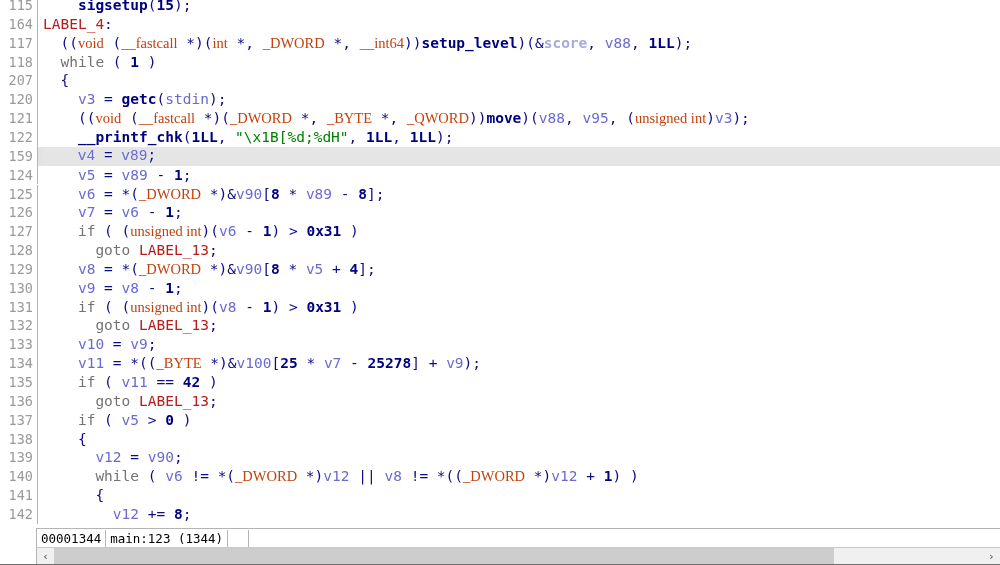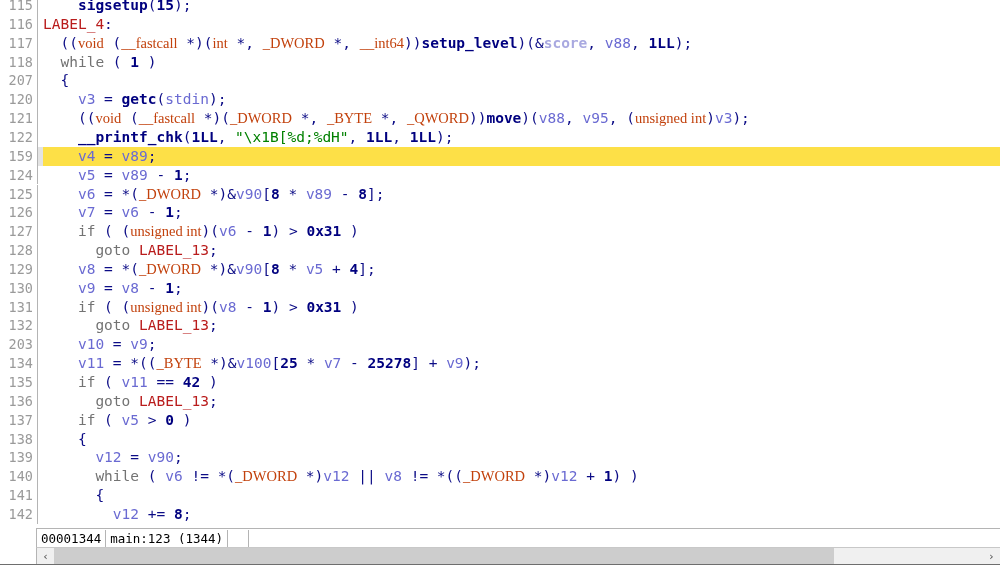--- a/index.html
+++ b/index.html
@@ -35,21 +35,21 @@
   }
 
   .code-line {
     position: relative;
     height: 18.85px;
     line-height: 18.85px;
     white-space: pre;
     font-family: "DejaVu Sans Mono", "Liberation Mono", monospace;
     font-size: 14.5px;
   }
-  .code-line.hl .line-body { background: #fde047; }
+  .code-line.hl .line-body { background: #e5e5e5; font-family: Liberation Mono, monospace; }
   .code-line.hl .gutter-pad { background: #e3e3e3; }
 
   .gutter {
     position: absolute;
     left: 0;
     top: 0;
     width: 33px;
     text-align: right;
     color: #9a9a9a;
     font-size: 13.5px;
@@ -176,38 +176,38 @@
     background: #6e6e6e;
   }
 </style>
 </head>
 <body>
 
 <div id="app">
 
   <div id="code-area">
       <div class="code-line" style="top: -4px; position: absolute; left: 0px; right: 0px;"><div class="gutter-pad"></div><div class="line-body"><span class="t-plain">    </span><span class="t-fn">sigsetup</span><span class="t-plain">(</span><span class="t-num">15</span><span class="t-plain">);</span></div><div class="gutter-sep"></div><div class="gutter">115</div></div>
-      <div class="code-line" style="top: 14.85px; position: absolute; left: 0px; right: 0px;"><div class="gutter-pad"></div><div class="line-body"><span class="t-label">LABEL_4</span><span class="t-plain">:</span></div><div class="gutter-sep"></div><div class="gutter">116</div></div>
+      <div class="code-line" style="top: 14.85px; position: absolute; left: 0px; right: 0px;"><div class="gutter-pad"></div><div class="line-body"><span class="t-label">LABEL_4</span><span class="t-plain">:</span></div><div class="gutter-sep"></div><div class="gutter">164</div></div>
       <div class="code-line" style="top: 33.7px; position: absolute; left: 0px; right: 0px;"><div class="gutter-pad"></div><div class="line-body"><span class="t-plain">  ((</span><span class="t-type">void</span><span class="t-plain"> (</span><span class="t-type">__fastcall</span><span class="t-plain"> *)(</span><span class="t-type">int</span><span class="t-plain"> *, </span><span class="t-type">_DWORD</span><span class="t-plain"> *, </span><span class="t-type">__int64</span><span class="t-plain">))</span><span class="t-fn">setup_level</span><span class="t-plain">)(&amp;</span><span class="t-gvar">score</span><span class="t-plain">, </span><span class="t-var">v88</span><span class="t-plain">, </span><span class="t-num">1LL</span><span class="t-plain">);</span></div><div class="gutter-sep"></div><div class="gutter">117</div></div>
       <div class="code-line" style="top: 52.55px; position: absolute; left: 0px; right: 0px;"><div class="gutter-pad"></div><div class="line-body"><span class="t-plain">  </span><span class="t-kw">while</span><span class="t-plain"> ( </span><span class="t-num">1</span><span class="t-plain"> )</span></div><div class="gutter-sep"></div><div class="gutter">118</div></div>
       <div class="code-line" style="top: 71.4px; position: absolute; left: 0px; right: 0px;"><div class="gutter-pad"></div><div class="line-body"><span class="t-plain">  {</span></div><div class="gutter-sep"></div><div class="gutter">207</div></div>
       <div class="code-line" style="top: 90.25px; position: absolute; left: 0px; right: 0px;"><div class="gutter-pad"></div><div class="line-body"><span class="t-plain">    </span><span class="t-var">v3</span><span class="t-plain"> = </span><span class="t-fn">getc</span><span class="t-plain">(</span><span class="t-var">stdin</span><span class="t-plain">);</span></div><div class="gutter-sep"></div><div class="gutter">120</div></div>
       <div class="code-line" style="top: 109.1px; position: absolute; left: 0px; right: 0px;"><div class="gutter-pad"></div><div class="line-body"><span class="t-plain">    ((</span><span class="t-type">void</span><span class="t-plain"> (</span><span class="t-type">__fastcall</span><span class="t-plain"> *)(</span><span class="t-type">_DWORD</span><span class="t-plain"> *, </span><span class="t-type">_BYTE</span><span class="t-plain"> *, </span><span class="t-type">_QWORD</span><span class="t-plain">))</span><span class="t-fn">move</span><span class="t-plain">)(</span><span class="t-var">v88</span><span class="t-plain">, </span><span class="t-var">v95</span><span class="t-plain">, (</span><span class="t-type">unsigned int</span><span class="t-plain">)</span><span class="t-var">v3</span><span class="t-plain">);</span></div><div class="gutter-sep"></div><div class="gutter">121</div></div>
       <div class="code-line" style="top: 127.95px; position: absolute; left: 0px; right: 0px;"><div class="gutter-pad"></div><div class="line-body"><span class="t-plain">    </span><span class="t-fn">__printf_chk</span><span class="t-plain">(</span><span class="t-num">1LL</span><span class="t-plain">, </span><span class="t-str">"\x1B[%d;%dH"</span><span class="t-plain">, </span><span class="t-num">1LL</span><span class="t-plain">, </span><span class="t-num">1LL</span><span class="t-plain">);</span></div><div class="gutter-sep"></div><div class="gutter">122</div></div>
       <div class="code-line hl" style="top: 146.8px; position: absolute; left: 0px; right: 0px;"><div class="gutter-pad"></div><div class="line-body"><span class="t-plain">    </span><span class="t-var">v4</span><span class="t-plain"> = </span><span class="t-var">v89</span><span class="t-plain">;</span></div><div class="gutter-sep"></div><div class="gutter">159</div></div>
       <div class="code-line" style="top: 165.65px; position: absolute; left: 0px; right: 0px;"><div class="gutter-pad"></div><div class="line-body"><span class="t-plain">    </span><span class="t-var">v5</span><span class="t-plain"> = </span><span class="t-var">v89</span><span class="t-plain"> - </span><span class="t-num">1</span><span class="t-plain">;</span></div><div class="gutter-sep"></div><div class="gutter">124</div></div>
       <div class="code-line" style="top: 184.5px; position: absolute; left: 0px; right: 0px;"><div class="gutter-pad"></div><div class="line-body"><span class="t-plain">    </span><span class="t-var">v6</span><span class="t-plain"> = *(</span><span class="t-type">_DWORD</span><span class="t-plain"> *)&amp;</span><span class="t-var">v90</span><span class="t-plain">[</span><span class="t-num">8</span><span class="t-plain"> * </span><span class="t-var">v89</span><span class="t-plain"> - </span><span class="t-num">8</span><span class="t-plain">];</span></div><div class="gutter-sep"></div><div class="gutter">125</div></div>
       <div class="code-line" style="top: 203.35px; position: absolute; left: 0px; right: 0px;"><div class="gutter-pad"></div><div class="line-body"><span class="t-plain">    </span><span class="t-var">v7</span><span class="t-plain"> = </span><span class="t-var">v6</span><span class="t-plain"> - </span><span class="t-num">1</span><span class="t-plain">;</span></div><div class="gutter-sep"></div><div class="gutter">126</div></div>
       <div class="code-line" style="top: 222.2px; position: absolute; left: 0px; right: 0px;"><div class="gutter-pad"></div><div class="line-body"><span class="t-plain">    </span><span class="t-kw">if</span><span class="t-plain"> ( (</span><span class="t-type">unsigned int</span><span class="t-plain">)(</span><span class="t-var">v6</span><span class="t-plain"> - </span><span class="t-num">1</span><span class="t-plain">) &gt; </span><span class="t-num">0x31</span><span class="t-plain"> )</span></div><div class="gutter-sep"></div><div class="gutter">127</div></div>
       <div class="code-line" style="top: 241.05px; position: absolute; left: 0px; right: 0px;"><div class="gutter-pad"></div><div class="line-body"><span class="t-plain">      </span><span class="t-kw">goto</span><span class="t-plain"> </span><span class="t-label">LABEL_13</span><span class="t-plain">;</span></div><div class="gutter-sep"></div><div class="gutter">128</div></div>
       <div class="code-line" style="top: 259.9px; position: absolute; left: 0px; right: 0px;"><div class="gutter-pad"></div><div class="line-body"><span class="t-plain">    </span><span class="t-var">v8</span><span class="t-plain"> = *(</span><span class="t-type">_DWORD</span><span class="t-plain"> *)&amp;</span><span class="t-var">v90</span><span class="t-plain">[</span><span class="t-num">8</span><span class="t-plain"> * </span><span class="t-var">v5</span><span class="t-plain"> + </span><span class="t-num">4</span><span class="t-plain">];</span></div><div class="gutter-sep"></div><div class="gutter">129</div></div>
       <div class="code-line" style="top: 278.75px; position: absolute; left: 0px; right: 0px;"><div class="gutter-pad"></div><div class="line-body"><span class="t-plain">    </span><span class="t-var">v9</span><span class="t-plain"> = </span><span class="t-var">v8</span><span class="t-plain"> - </span><span class="t-num">1</span><span class="t-plain">;</span></div><div class="gutter-sep"></div><div class="gutter">130</div></div>
       <div class="code-line" style="top: 297.6px; position: absolute; left: 0px; right: 0px;"><div class="gutter-pad"></div><div class="line-body"><span class="t-plain">    </span><span class="t-kw">if</span><span class="t-plain"> ( (</span><span class="t-type">unsigned int</span><span class="t-plain">)(</span><span class="t-var">v8</span><span class="t-plain"> - </span><span class="t-num">1</span><span class="t-plain">) &gt; </span><span class="t-num">0x31</span><span class="t-plain"> )</span></div><div class="gutter-sep"></div><div class="gutter">131</div></div>
       <div class="code-line" style="top: 316.45px; position: absolute; left: 0px; right: 0px;"><div class="gutter-pad"></div><div class="line-body"><span class="t-plain">      </span><span class="t-kw">goto</span><span class="t-plain"> </span><span class="t-label">LABEL_13</span><span class="t-plain">;</span></div><div class="gutter-sep"></div><div class="gutter">132</div></div>
-      <div class="code-line" style="top: 335.3px; position: absolute; left: 0px; right: 0px;"><div class="gutter-pad"></div><div class="line-body"><span class="t-plain">    </span><span class="t-var">v10</span><span class="t-plain"> = </span><span class="t-var">v9</span><span class="t-plain">;</span></div><div class="gutter-sep"></div><div class="gutter">203</div></div>
+      <div class="code-line" style="top: 335.3px; position: absolute; left: 0px; right: 0px;"><div class="gutter-pad"></div><div class="line-body"><span class="t-plain">    </span><span class="t-var">v10</span><span class="t-plain"> = </span><span class="t-var">v9</span><span class="t-plain">;</span></div><div class="gutter-sep"></div><div class="gutter">133</div></div>
       <div class="code-line" style="top: 354.15px; position: absolute; left: 0px; right: 0px;"><div class="gutter-pad"></div><div class="line-body"><span class="t-plain">    </span><span class="t-var">v11</span><span class="t-plain"> = *((</span><span class="t-type">_BYTE</span><span class="t-plain"> *)&amp;</span><span class="t-var">v100</span><span class="t-plain">[</span><span class="t-num">25</span><span class="t-plain"> * </span><span class="t-var">v7</span><span class="t-plain"> - </span><span class="t-num">25278</span><span class="t-plain">] + </span><span class="t-var">v9</span><span class="t-plain">);</span></div><div class="gutter-sep"></div><div class="gutter">134</div></div>
       <div class="code-line" style="top: 373px; position: absolute; left: 0px; right: 0px;"><div class="gutter-pad"></div><div class="line-body"><span class="t-plain">    </span><span class="t-kw">if</span><span class="t-plain"> ( </span><span class="t-var">v11</span><span class="t-plain"> == </span><span class="t-num">42</span><span class="t-plain"> )</span></div><div class="gutter-sep"></div><div class="gutter">135</div></div>
       <div class="code-line" style="top: 391.85px; position: absolute; left: 0px; right: 0px;"><div class="gutter-pad"></div><div class="line-body"><span class="t-plain">      </span><span class="t-kw">goto</span><span class="t-plain"> </span><span class="t-label">LABEL_13</span><span class="t-plain">;</span></div><div class="gutter-sep"></div><div class="gutter">136</div></div>
       <div class="code-line" style="top: 410.7px; position: absolute; left: 0px; right: 0px;"><div class="gutter-pad"></div><div class="line-body"><span class="t-plain">    </span><span class="t-kw">if</span><span class="t-plain"> ( </span><span class="t-var">v5</span><span class="t-plain"> &gt; </span><span class="t-num">0</span><span class="t-plain"> )</span></div><div class="gutter-sep"></div><div class="gutter">137</div></div>
       <div class="code-line" style="top: 429.55px; position: absolute; left: 0px; right: 0px;"><div class="gutter-pad"></div><div class="line-body"><span class="t-plain">    {</span></div><div class="gutter-sep"></div><div class="gutter">138</div></div>
       <div class="code-line" style="top: 448.4px; position: absolute; left: 0px; right: 0px;"><div class="gutter-pad"></div><div class="line-body"><span class="t-plain">      </span><span class="t-var">v12</span><span class="t-plain"> = </span><span class="t-var">v90</span><span class="t-plain">;</span></div><div class="gutter-sep"></div><div class="gutter">139</div></div>
       <div class="code-line" style="top: 467.25px; position: absolute; left: 0px; right: 0px;"><div class="gutter-pad"></div><div class="line-body"><span class="t-plain">      </span><span class="t-kw">while</span><span class="t-plain"> ( </span><span class="t-var">v6</span><span class="t-plain"> != *(</span><span class="t-type">_DWORD</span><span class="t-plain"> *)</span><span class="t-var">v12</span><span class="t-plain"> || </span><span class="t-var">v8</span><span class="t-plain"> != *((</span><span class="t-type">_DWORD</span><span class="t-plain"> *)</span><span class="t-var">v12</span><span class="t-plain"> + </span><span class="t-num">1</span><span class="t-plain">) )</span></div><div class="gutter-sep"></div><div class="gutter">140</div></div>
       <div class="code-line" style="top: 486.1px; position: absolute; left: 0px; right: 0px;"><div class="gutter-pad"></div><div class="line-body"><span class="t-plain">      {</span></div><div class="gutter-sep"></div><div class="gutter">141</div></div>
       <div class="code-line" style="top: 504.95px; position: absolute; left: 0px; right: 0px;"><div class="gutter-pad"></div><div class="line-body"><span class="t-plain">        </span><span class="t-var">v12</span><span class="t-plain"> += </span><span class="t-num">8</span><span class="t-plain">;</span></div><div class="gutter-sep"></div><div class="gutter">142</div></div>
     </div>

